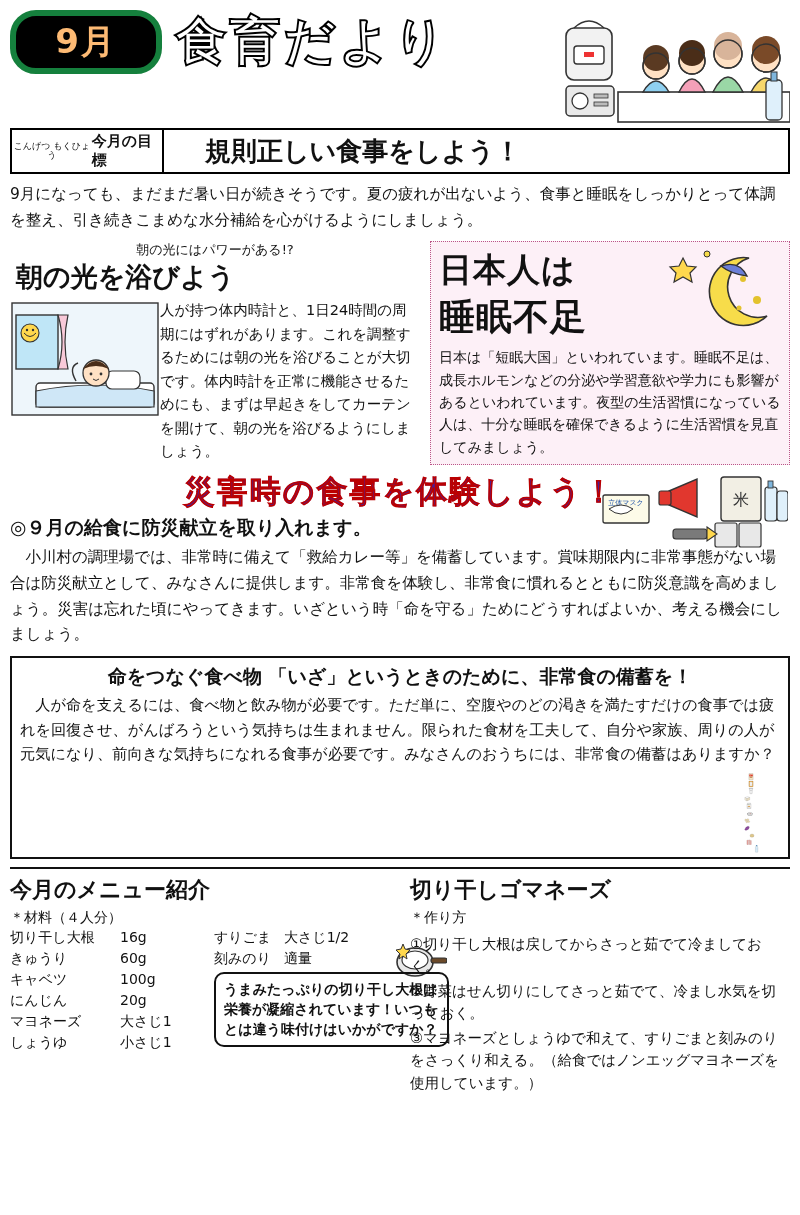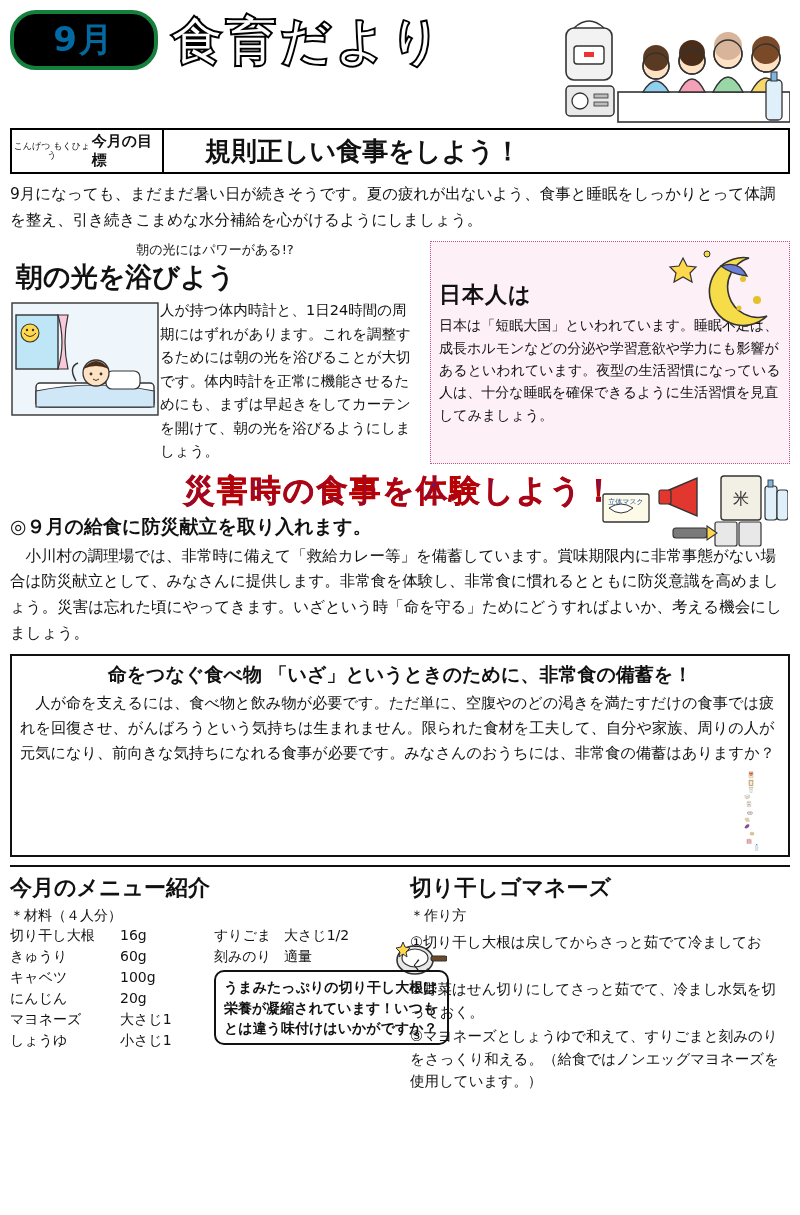--- a/index.html
+++ b/index.html
@@ -9,24 +9,24 @@
     font-family:"DejaVu Sans", sans-serif;
     color:#111;
     position:relative;
     overflow:hidden;
   }
   .page { position:relative; width:800px; height:1215px; box-sizing:border-box; padding:6px 10px; }
 
   
   .header { display:flex; align-items:flex-start; height:120px; position:relative; }
   .month-badge {
-    width:140px; height:52px; border-radius:26px; background:#000; color:#0369a1;
+    width:140px; height:52px; border-radius:26px; background:#000; color:#fdba74;
     display:flex; align-items:center; justify-content:center;
     font-size:34px; font-weight:bold; letter-spacing:2px; margin-top:4px;
-    border:4px solid #15803d;
+    border:6px solid #15803d;
   }
   .title-main {
     margin-left:14px; margin-top:2px;
     font-size:50px; font-weight:normal; color:#fff;
     -webkit-text-stroke:4px #000;
     paint-order: stroke fill;
     letter-spacing:4px;
     font-family:"DejaVu Sans", sans-serif;
   }
   .header-art { position:absolute; right:0; top:0; width:230px; height:120px; }
@@ -45,21 +45,21 @@
   .col-left { width:410px; }
   .col-right { width:360px; background:#fdf0f7; border:1px dotted #b58; padding:6px 8px; box-sizing:border-box; position:relative; }
 
   .sub-small { font-size:13px; text-align:center; margin-bottom:0px; }
   .sub-big { font-size:27px; font-weight:bold; text-align:left; margin:0 0 4px 6px; }
 
   .morning-body { display:flex; }
   .morning-pic { width:150px; height:120px; flex:none; }
   .morning-text { font-size:14.5px; line-height:1.62; }
 
-  .jp-title1 { font-size:22px; font-weight:bold; letter-spacing:1px;margin-top:32px; }
+  .jp-title1 { font-size:33px; font-weight:bold; letter-spacing:1px; }
   .jp-title2 { font-size:36px; font-weight:bold; letter-spacing:1px; }
   .jp-body { font-size:14px; line-height:1.6; margin-top:4px; }
 
   
   .disaster { margin-top:6px; position:relative; }
   .disaster-title {
     font-size:31px; font-weight:bold; text-align:center; color:#4c1d95;
     -webkit-text-stroke:0.6px #b00; letter-spacing:2px;
   }
   .disaster-sub { font-size:19px; font-weight:bold; margin-top:2px; }
@@ -182,20 +182,21 @@
       <svg style="position:absolute;right:6px;top:4px;width:120px;height:92px;" viewBox="0 0 120 92">
         <path d="M86 12 a34 34 0 1 0 18 58 a30 30 0 0 1 -18 -58z" fill="#f7dc4a" stroke="#333" stroke-width="1.6"></path>
         <path d="M58 20 q18 -6 26 10 q-16 -2 -26 -10z" fill="#6b7fd7" stroke="#333" stroke-width="1.4"></path>
         <circle cx="80" cy="33" r="3" fill="#e3c22d"></circle>
         <circle cx="94" cy="54" r="4" fill="#e3c22d"></circle>
         <circle cx="76" cy="62" r="2.5" fill="#e3c22d"></circle>
         <path d="M20 12 l4 8 l9 1 l-6 6 l2 9 l-9 -5 l-9 5 l2 -9 l-6 -6 l9 -1z" fill="#ffd84d" stroke="#333" stroke-width="1.2"></path>
         <circle cx="44" cy="8" r="3" fill="#f7dc4a" stroke="#333" stroke-width="1"></circle>
       </svg>
       <div class="jp-title1">日本人は</div>
+      <div class="jp-title2">睡眠不足</div>
       <div class="jp-body">日本は「短眠大国」といわれています。睡眠不足は、成長ホルモンなどの分泌や学習意欲や学力にも影響があるといわれています。夜型の生活習慣になっている人は、十分な睡眠を確保できるように生活習慣を見直してみましょう。</div>
     </div>
   </div>
 
   <div class="disaster">
     <svg class="disaster-art" viewBox="0 0 215 80">
 
       <rect x="148" y="6" width="40" height="44" rx="3" fill="#f2efe4" stroke="#333" stroke-width="1.4"></rect>
       <text x="168" y="34" font-size="16" text-anchor="middle" fill="#333" font-family="DejaVu Sans, sans-serif">米</text>
 

